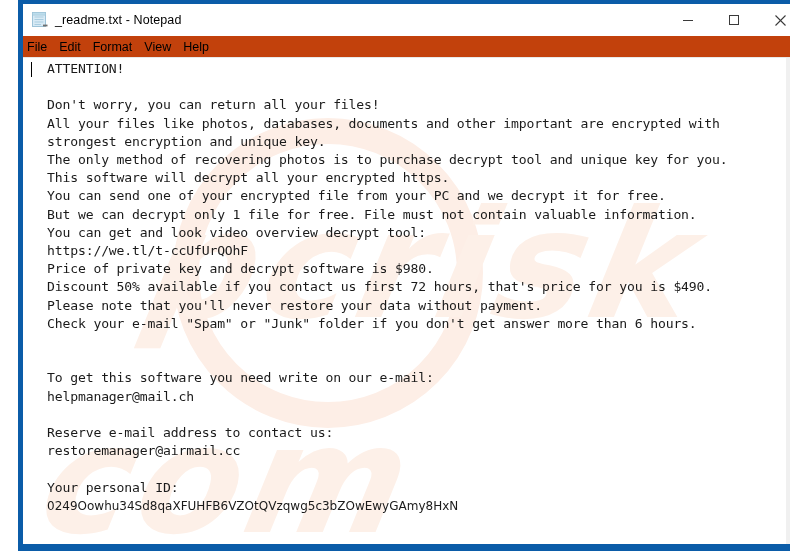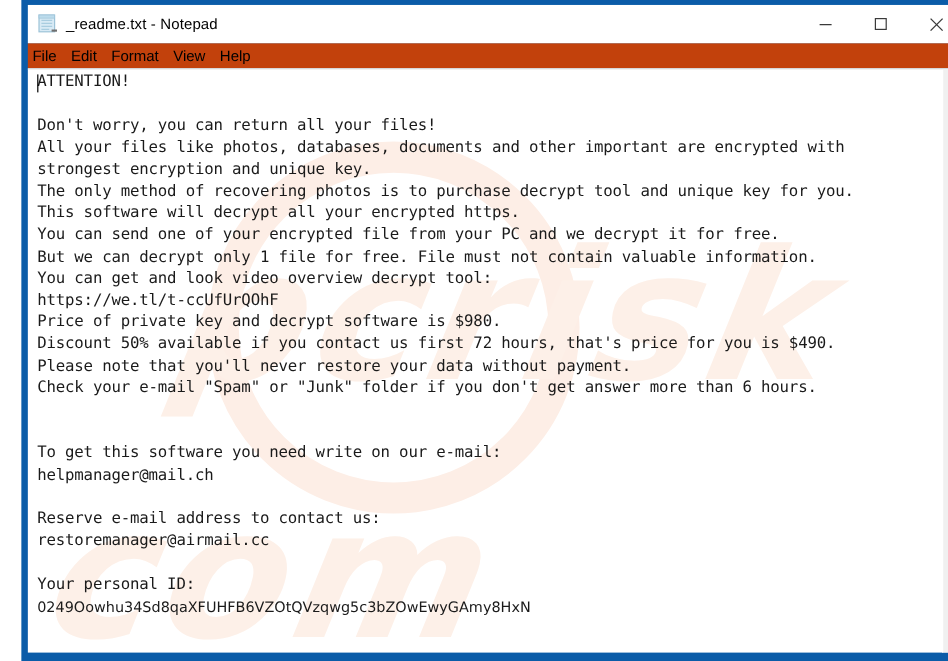--- a/index.html
+++ b/index.html
@@ -91,21 +91,21 @@
     background: #ffffff;
     display: flex;
     position: relative;
     overflow: hidden;
     border-top: 1px solid #e8e8e8;
   }
   .textarea {
     flex: 1 1 auto;
     position: relative;
     overflow: hidden;
-    padding: 2px 0 0 8px;
+    padding: 2px 0 0 24px;
     box-sizing: border-box;
     z-index: 2;
   }
   .doc-line {
     font-family: "DejaVu Sans Mono", "Liberation Mono", monospace;
     font-size: 13.1px;
     line-height: 18.2px;
     color: #1a1a1a;
     white-space: pre;
     letter-spacing: -0.15px;

